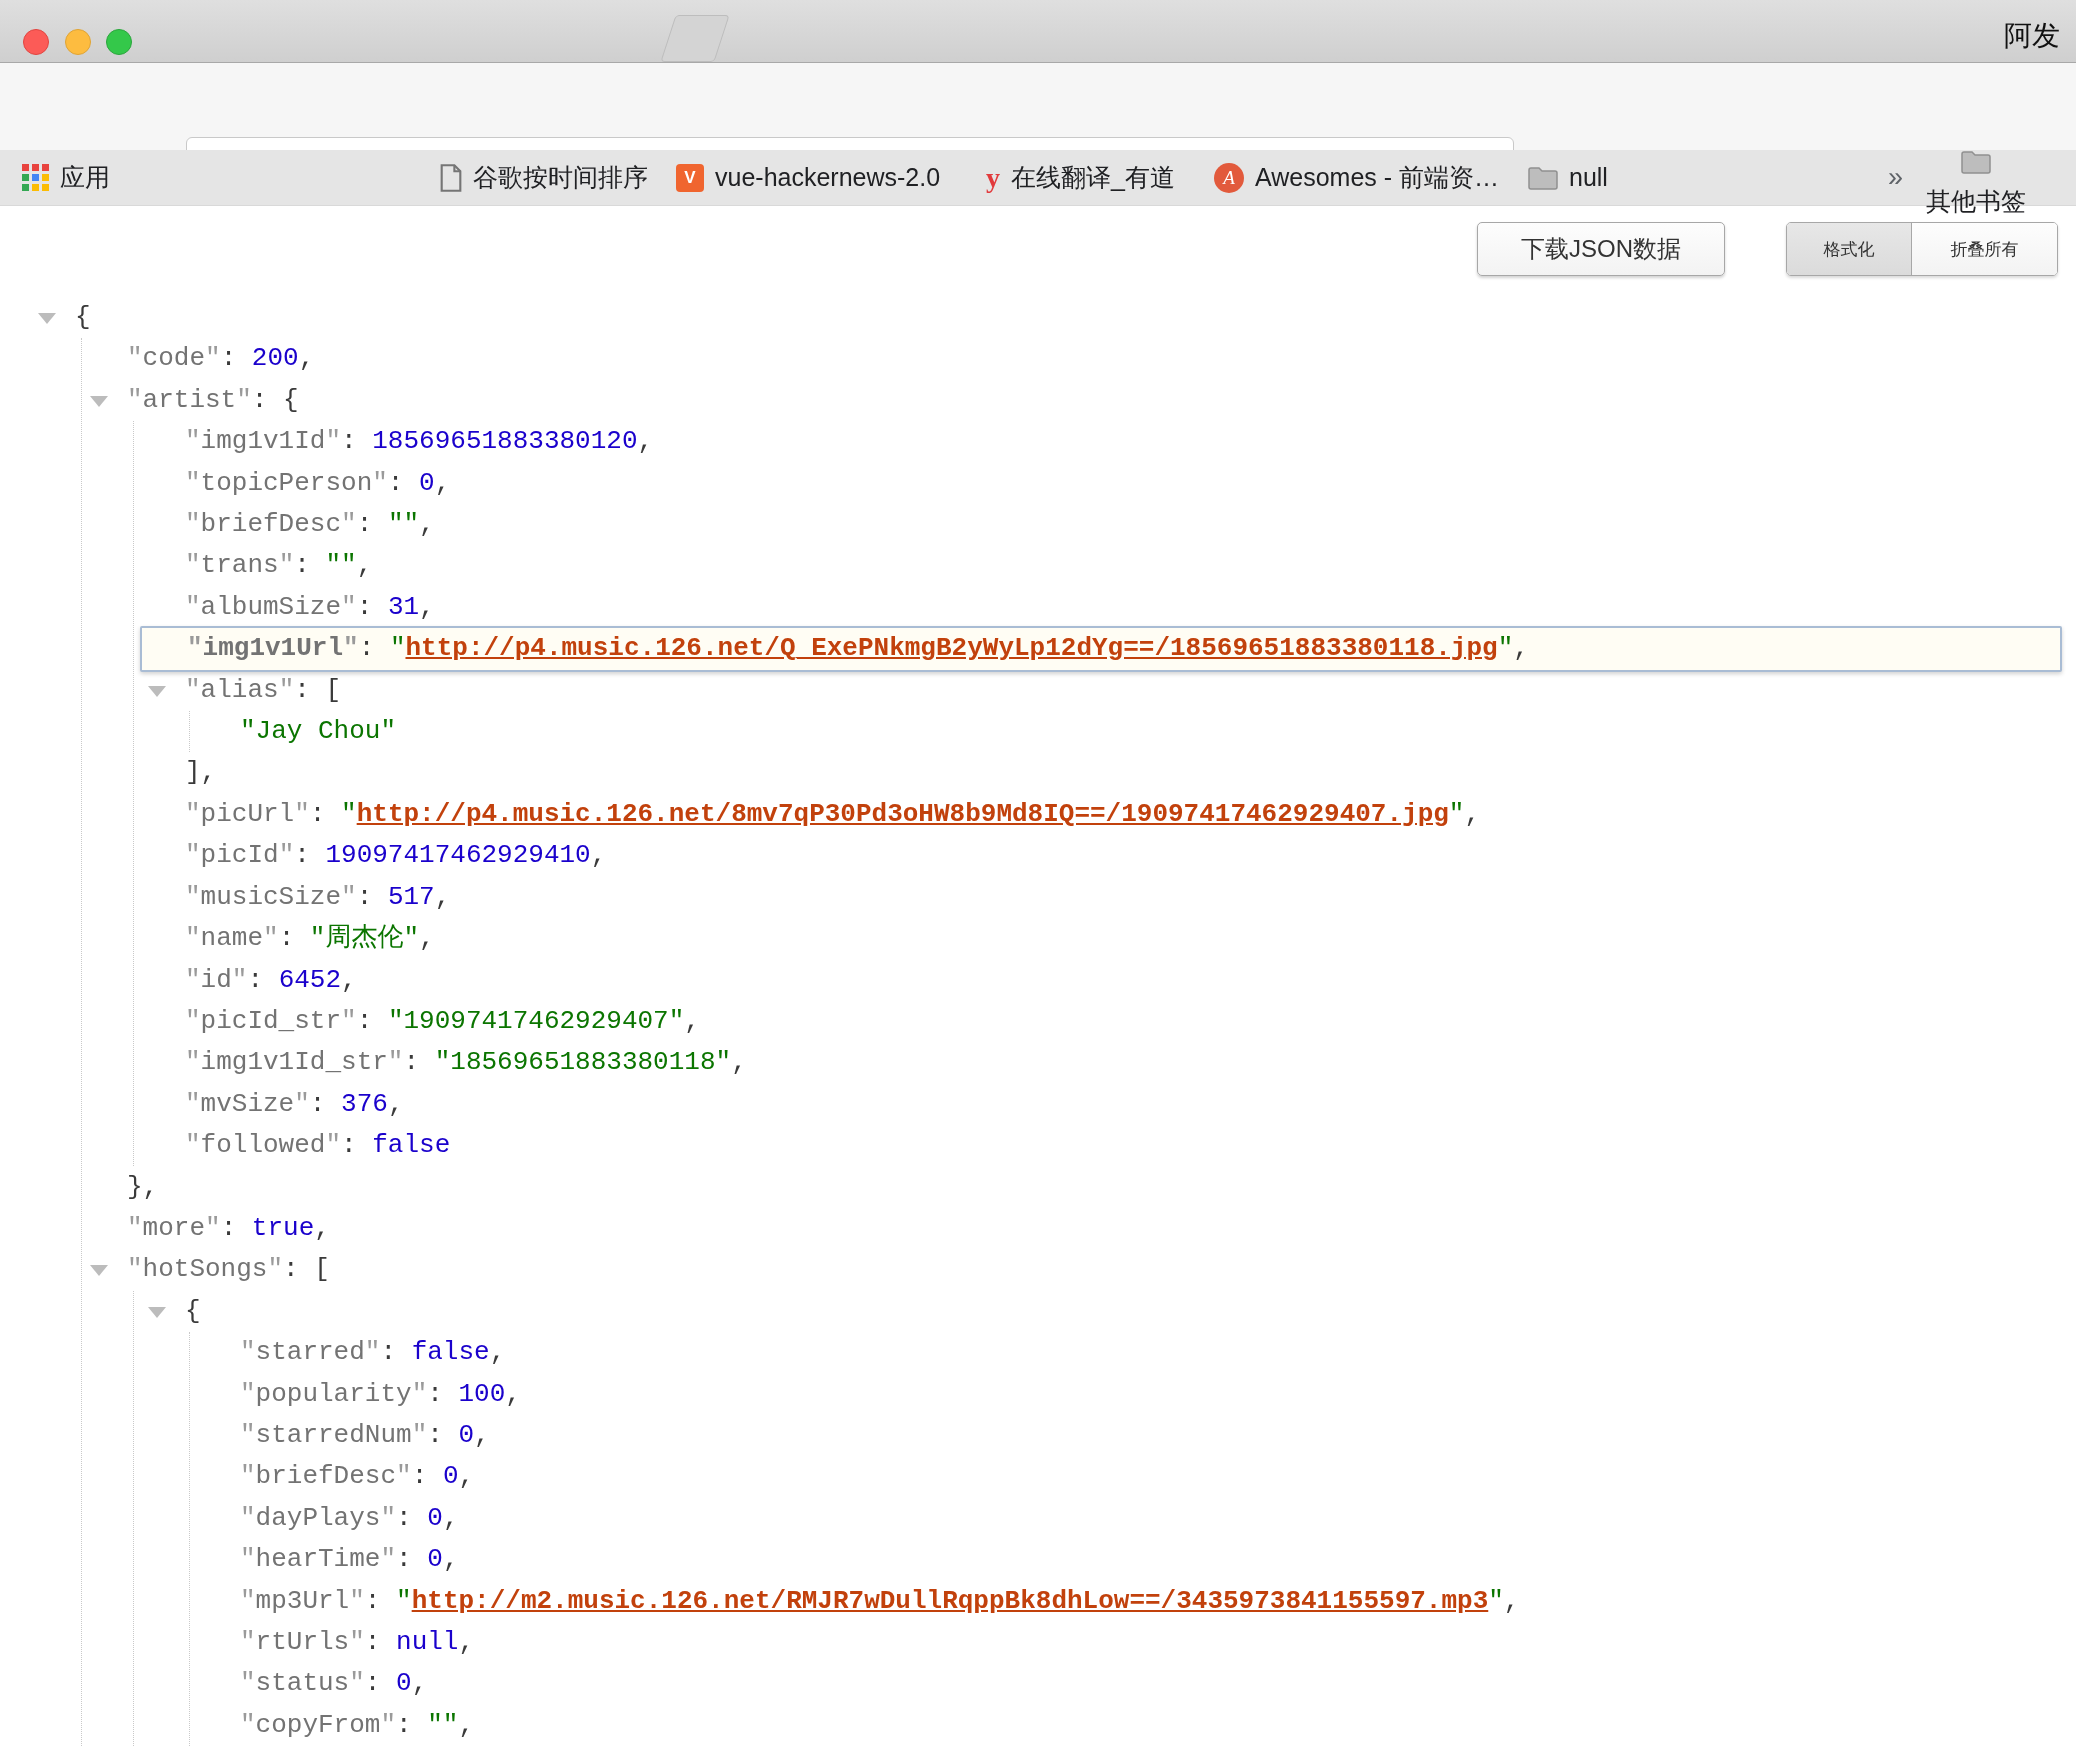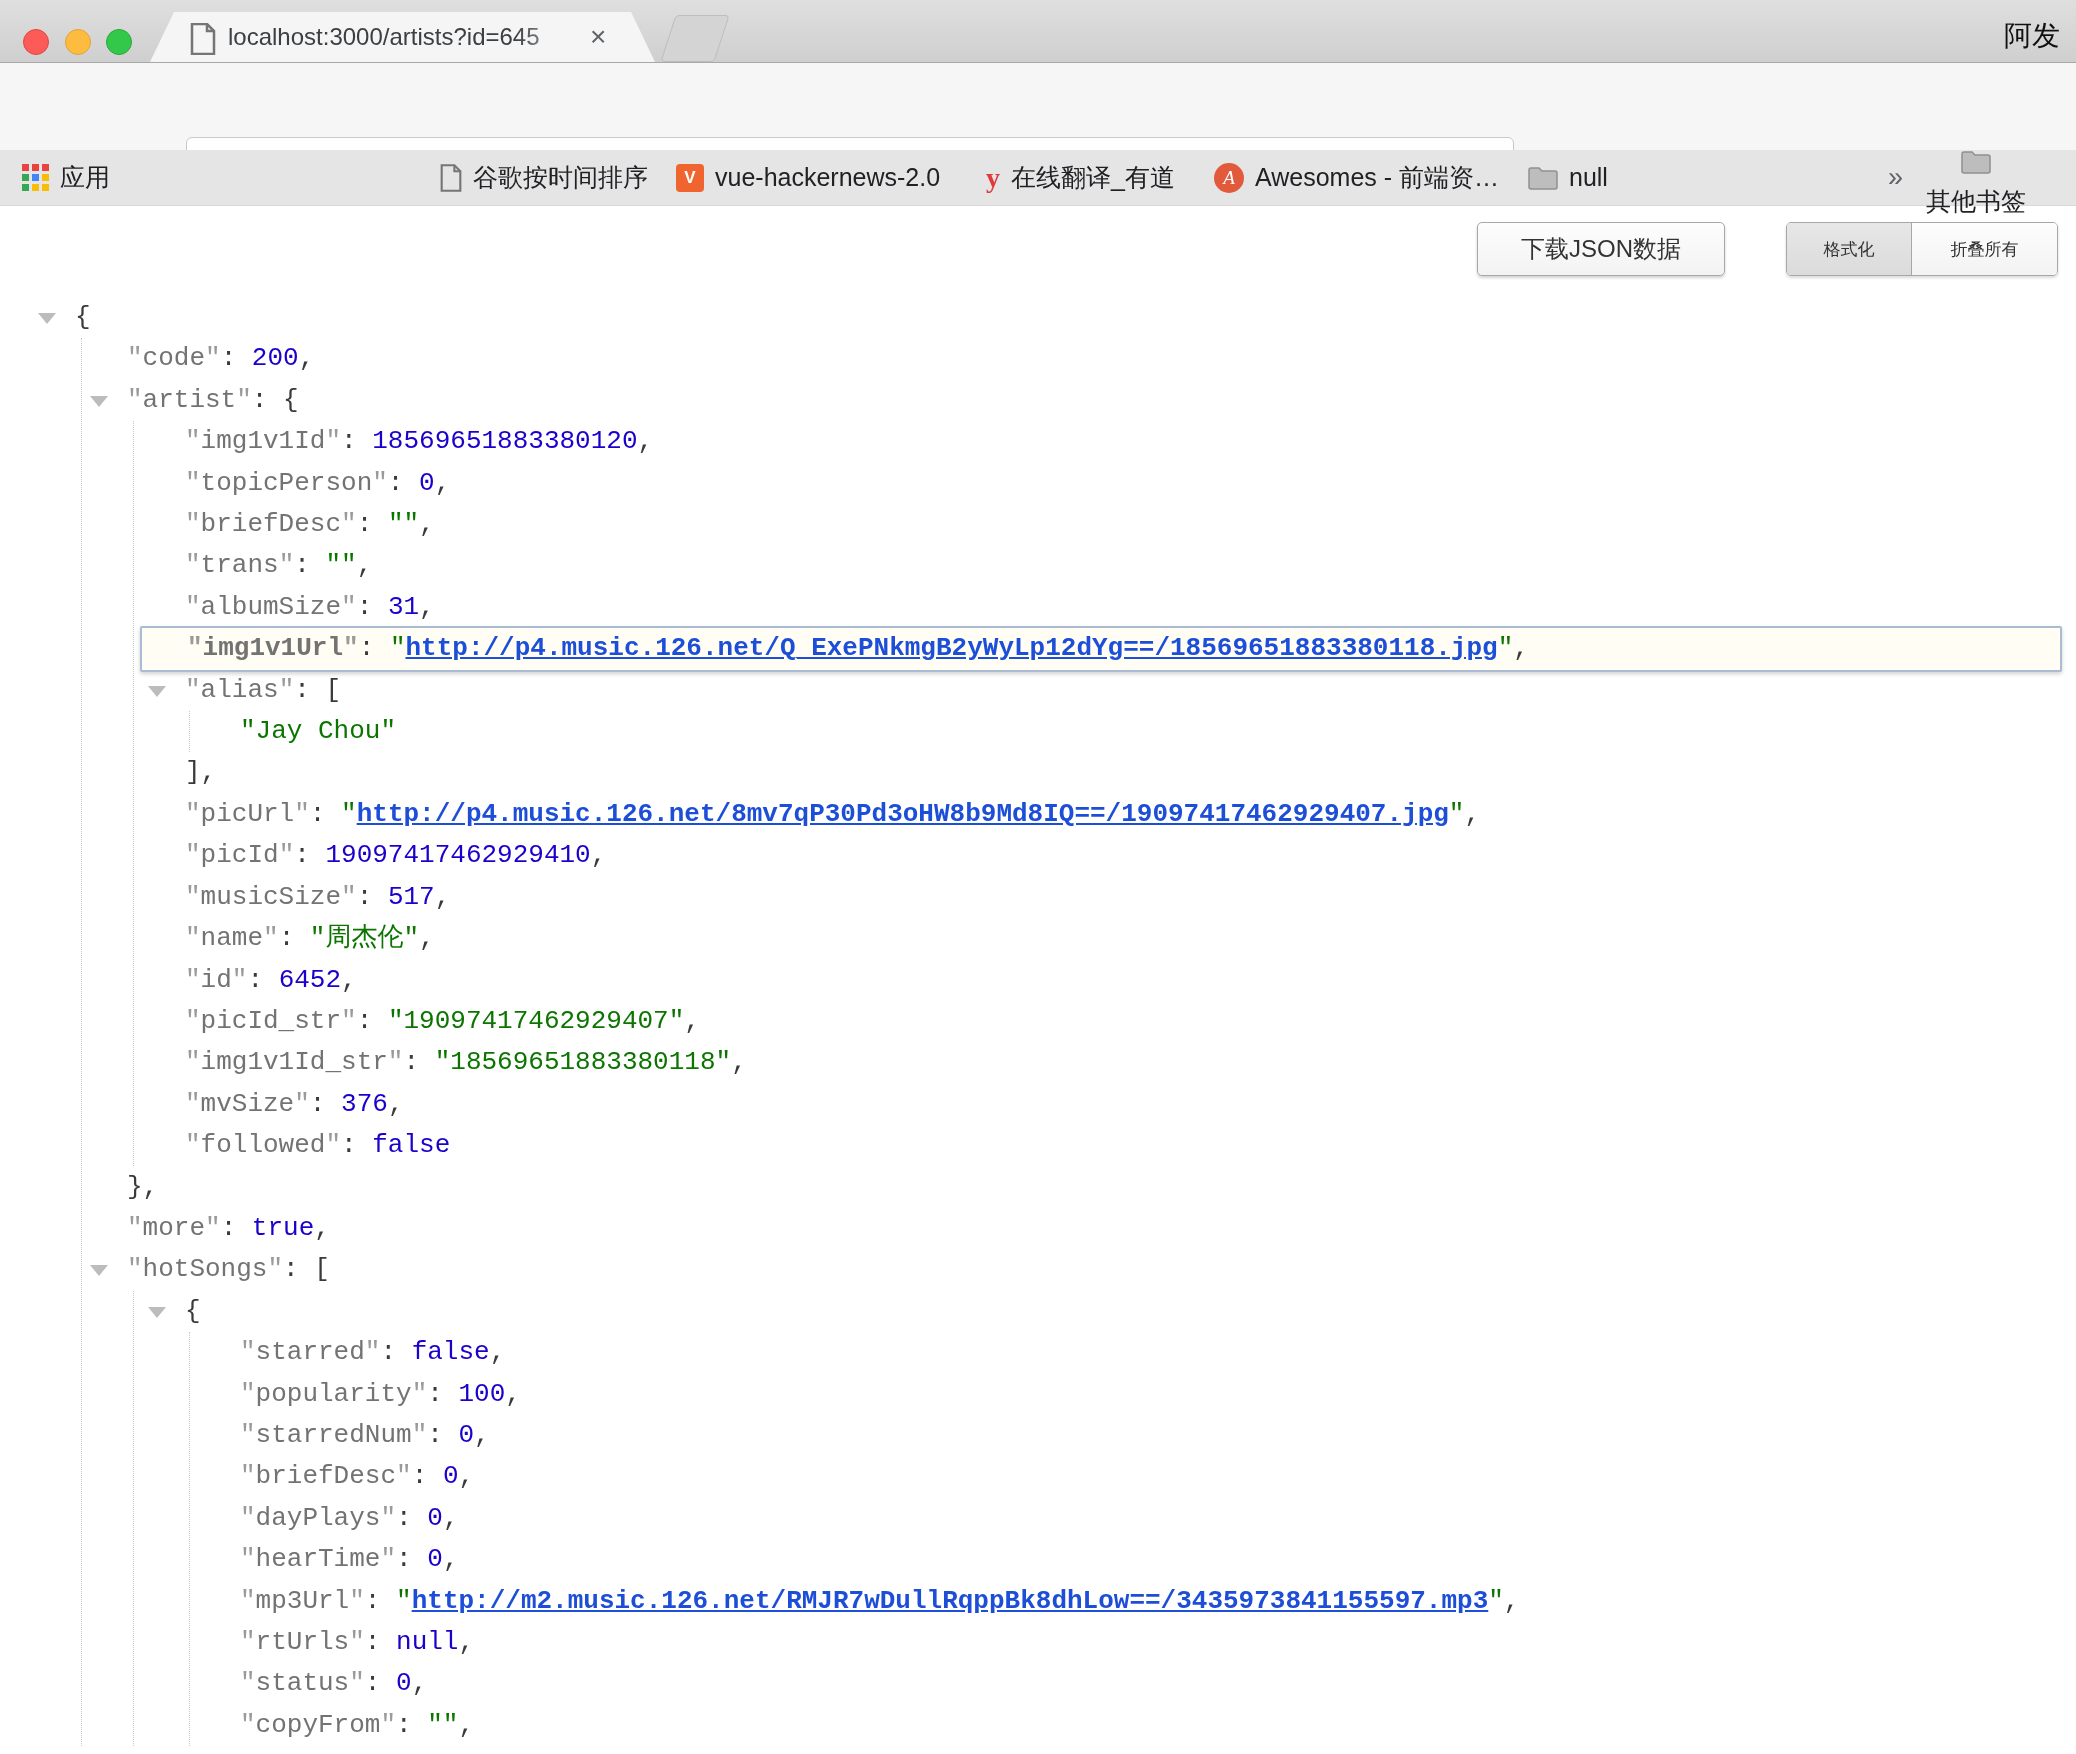--- a/index.html
+++ b/index.html
@@ -75,46 +75,36 @@
   .seg .cell.plain{width:145px;background:linear-gradient(#fdfdfd,#f3f3f3);}
   
   .json{position:absolute;left:0;top:297px;width:2076px;}
   .jline{font-family:"Liberation Mono",monospace;font-size:26px;line-height:41.4px;
     white-space:pre;position:relative;color:#3a3a3a;}
   .jq{color:#9a9a9a;}
   .jkey{color:#737373;margin-top:31px;}
   .jpun{color:#3a3a3a;}
   .jnum{color:#1A01CC;font-weight:normal;}
   .jstr{color:#0B7500;}
-  .jlink{color:#1d4ed8;font-weight:bold;text-decoration:underline;cursor:pointer;}
+  .jlink{color:#c2410c;font-weight:bold;text-decoration:underline;cursor:pointer;}
   .tri{position:absolute;top:16px;width:0;height:0;border-left:9px solid transparent;
     border-right:9px solid transparent;border-top:11px solid #bcbcbc;cursor:pointer;}
   .jline.hl{margin:-2px 14px -2px 140px;padding-left:45px;background:#fffdf4;
     border:2px solid #a9bcd4;border-radius:2px;box-shadow:0 2px 4px rgba(0,0,0,.18);}
   .jline.hl .jkey,.jline.hl .jq{font-weight:bold;}
   .guide{position:absolute;width:0;border-left:1px dotted #c9c9c9;}
 </style>
 </head>
 <body>
 
 <div class="titlebar">
   <span class="light red"></span>
   <span class="light yellow"></span>
   <span class="light green"></span>
 
-  <div class="tab">
-    <span class="tab-fav">
-      <svg width="26" height="32" viewBox="0 0 26 32">
-          <path d="M2 1 h15 l7 7 v23 h-22 z" fill="none" stroke="#757575" stroke-width="2.5"></path>
-          <path d="M17 1 v7 h7" fill="none" stroke="#757575" stroke-width="2.5"></path>
-        </svg>
-    </span>
-    <span class="tab-title">localhost:3000/artists?id=645</span>
-    <span class="tab-close">×</span>
-  </div>
   <div class="newtab"></div>
   <span class="username">阿发</span>
 </div>
 
 <div class="toolbar">
   <span class="navbtn" style="left:16px;">
     <svg width="40" height="40" viewBox="0 0 40 40">
         <path d="M22 8 L10 20 L22 32 M10 20 H35" fill="none" stroke="#5a5a5a" stroke-width="3.6" stroke-linecap="round" stroke-linejoin="round"></path>
       </svg>
   </span>

